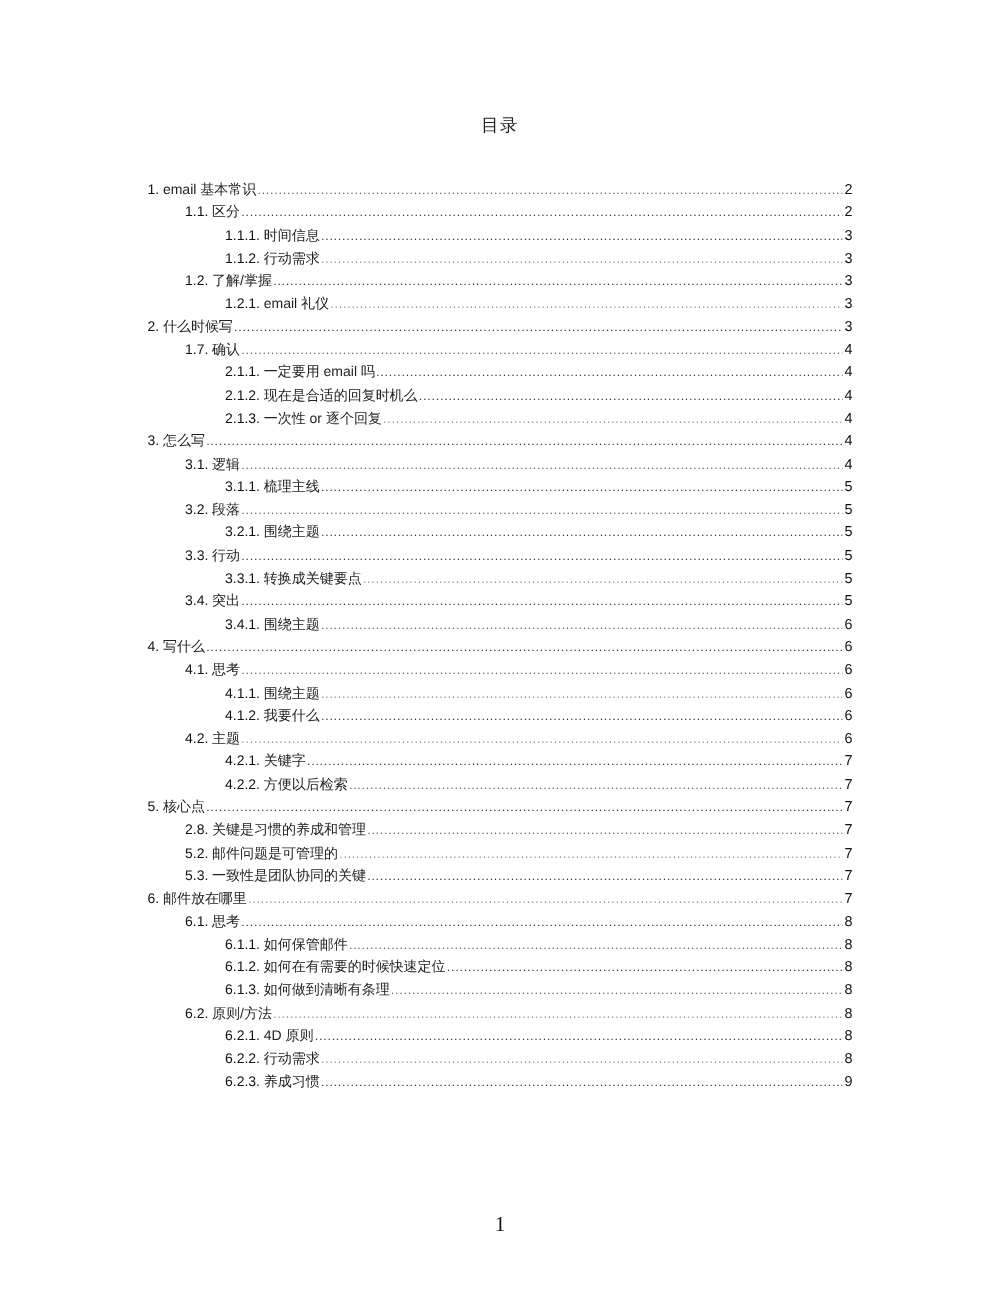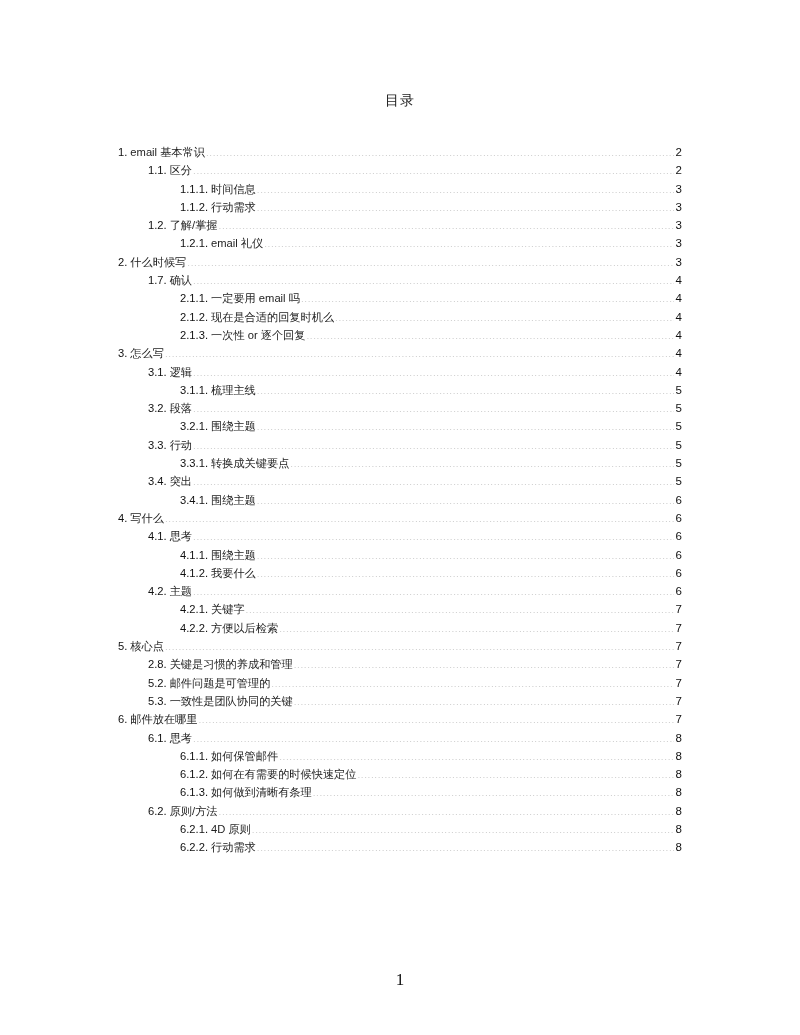--- a/index.html
+++ b/index.html
@@ -256,16 +256,22 @@
         <span class="label">4D 原则</span>
         <span class="leader"></span>
         <span class="page-no">8</span>
       </div>
       <div class="toc-row l3">
         <span class="num">6.2.2.</span>
         <span class="label">行动需求</span>
         <span class="leader"></span>
         <span class="page-no">8</span>
       </div>
+      <div class="toc-row l3">
+        <span class="num">6.2.3.</span>
+        <span class="label">养成习惯</span>
+        <span class="leader"></span>
+        <span class="page-no">9</span>
+      </div>
     </div>
 
   <div class="page-number">1</div>
 </div>
 
 </body></html>

